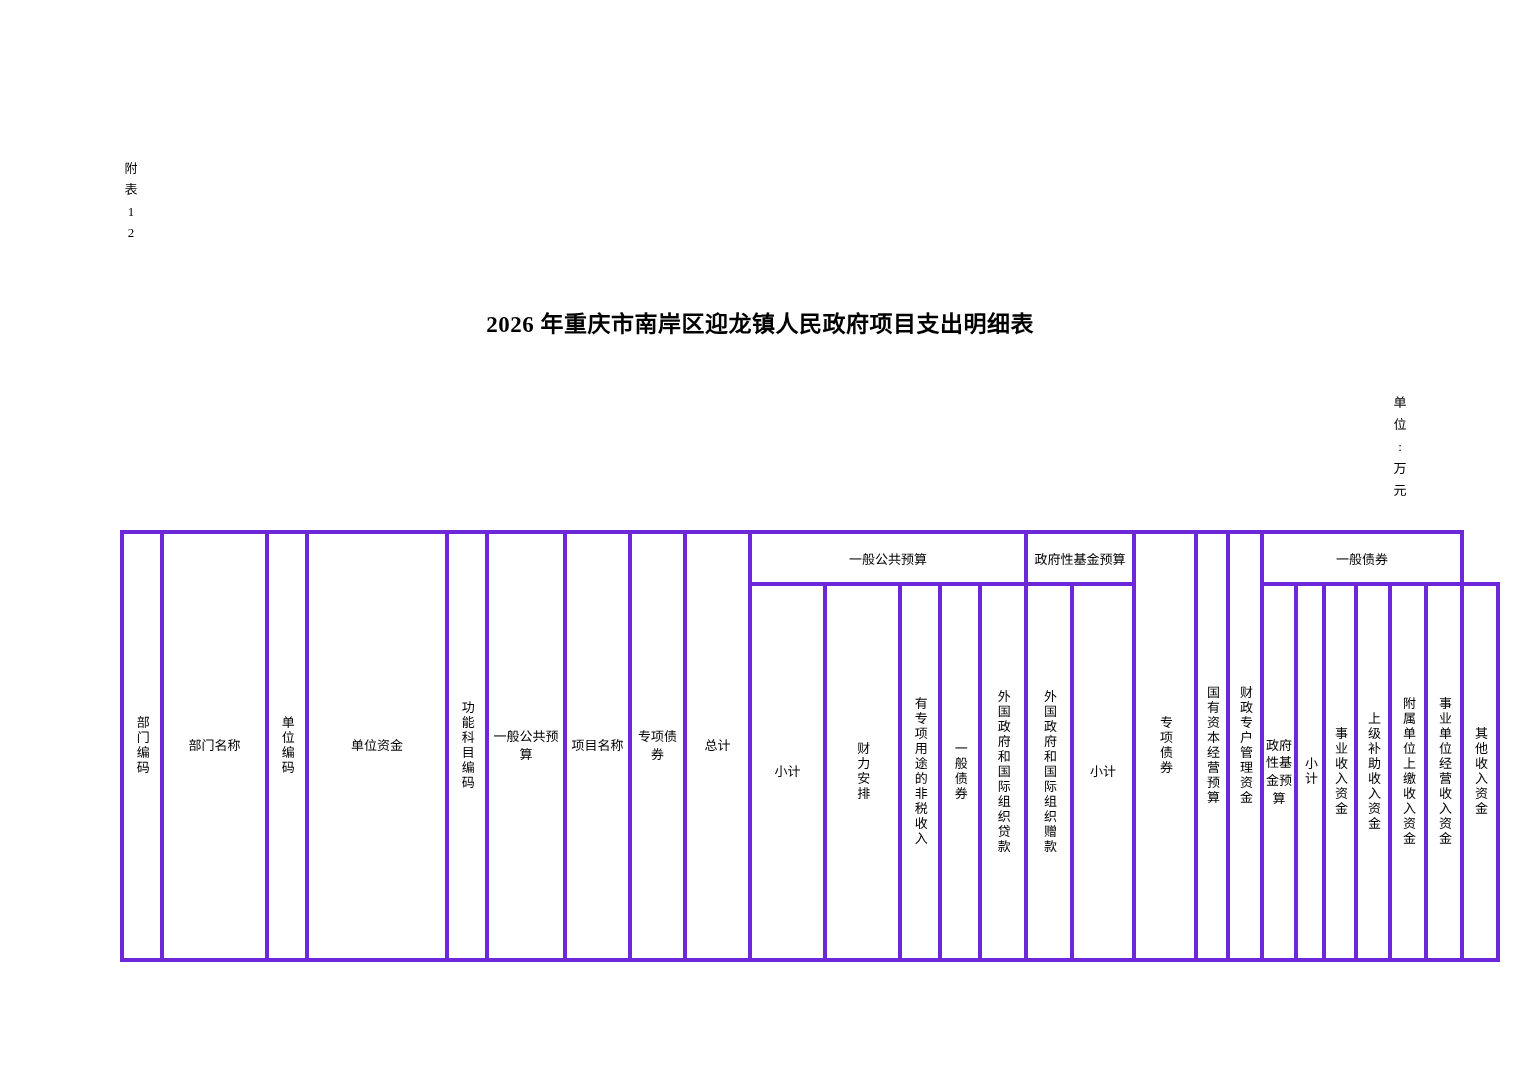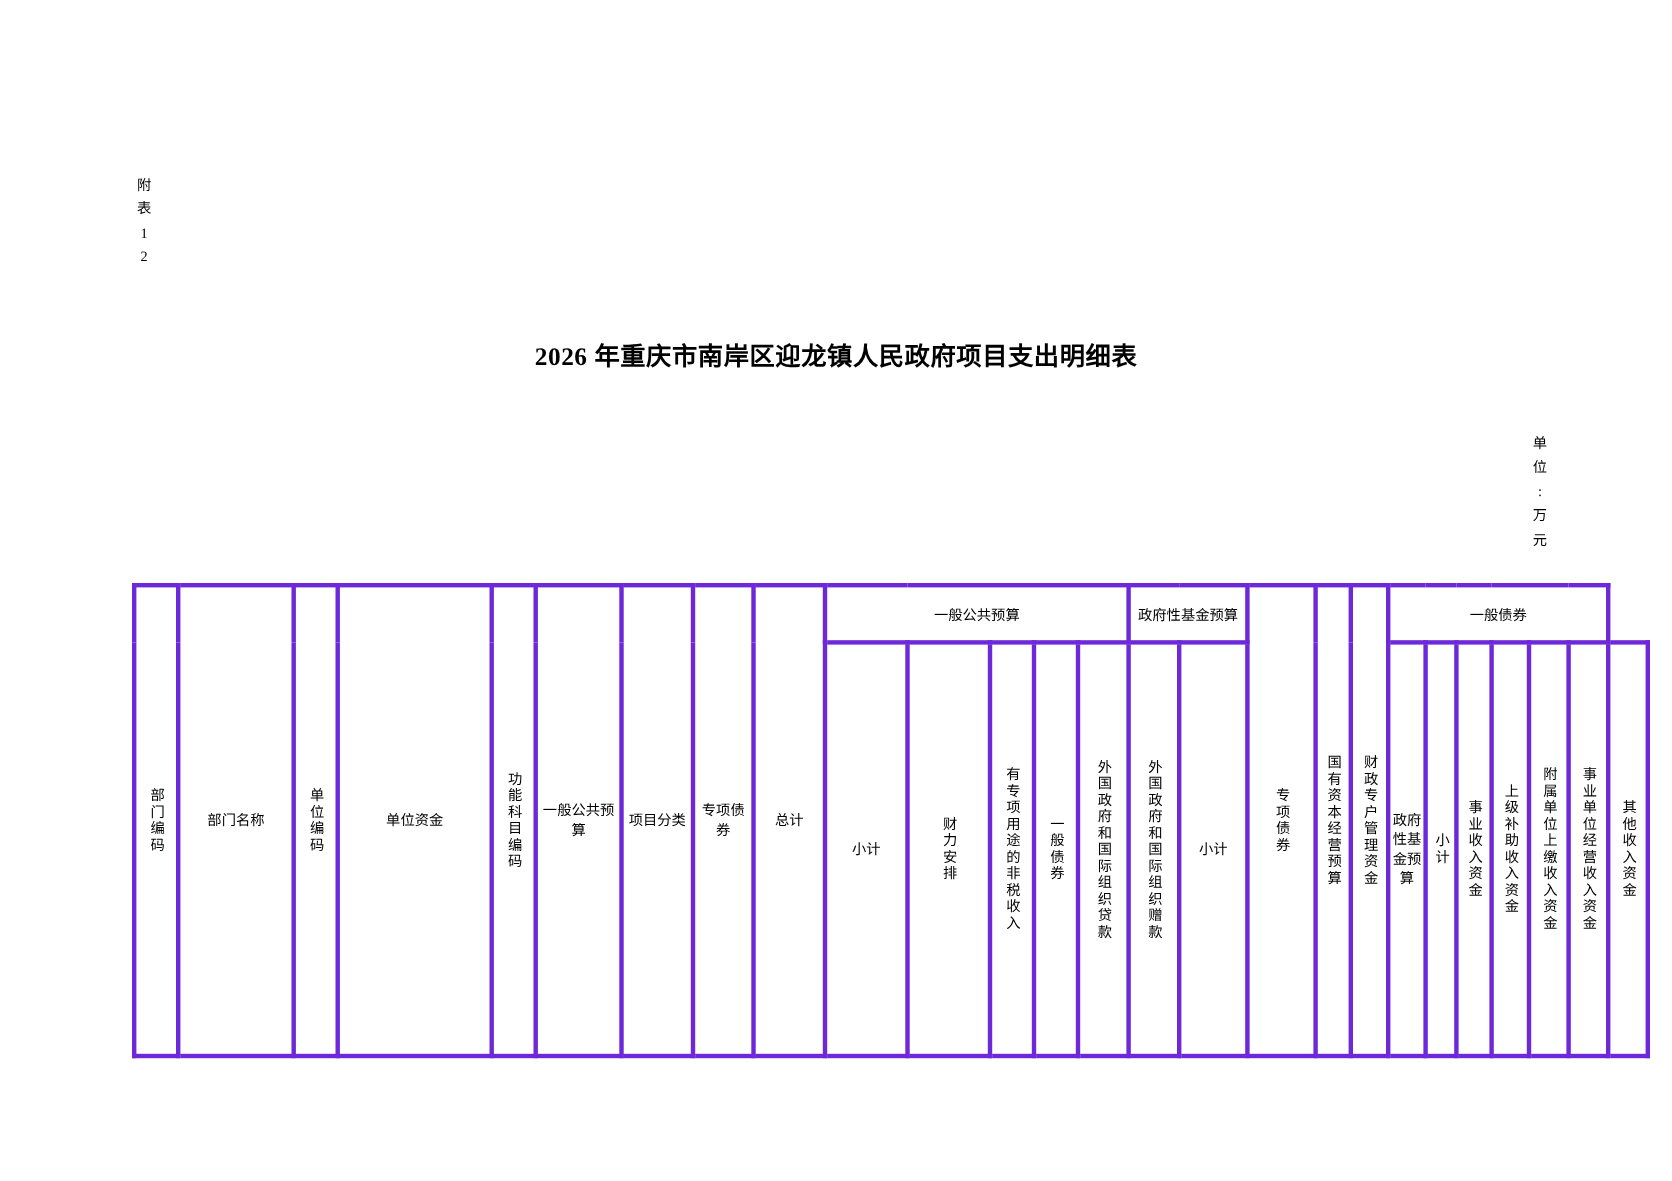--- a/index.html
+++ b/index.html
@@ -169,21 +169,21 @@
         <th rowspan="2" class="h-leaf">
           <span class="txt-h">单位资金</span>
         </th>
         <th rowspan="2" class="h-leaf">
           <span class="v-text">功能科目编码</span>
         </th>
         <th rowspan="2" class="h-leaf">
           <span class="txt-h">一般公共预算</span>
         </th>
         <th rowspan="2" class="h-leaf">
-          <span class="txt-h">项目分类</span>
+          <span class="txt-h">项目名称</span>
         </th>
         <th rowspan="2" class="h-leaf">
           <span class="txt-h">专项债券</span>
         </th>
         <th rowspan="2" class="h-leaf">
           <span class="txt-h">总计</span>
         </th>
 
         <th colspan="5" class="h-group">一般公共预算</th>
         <th colspan="2" class="h-group">政府性基金预算</th>

